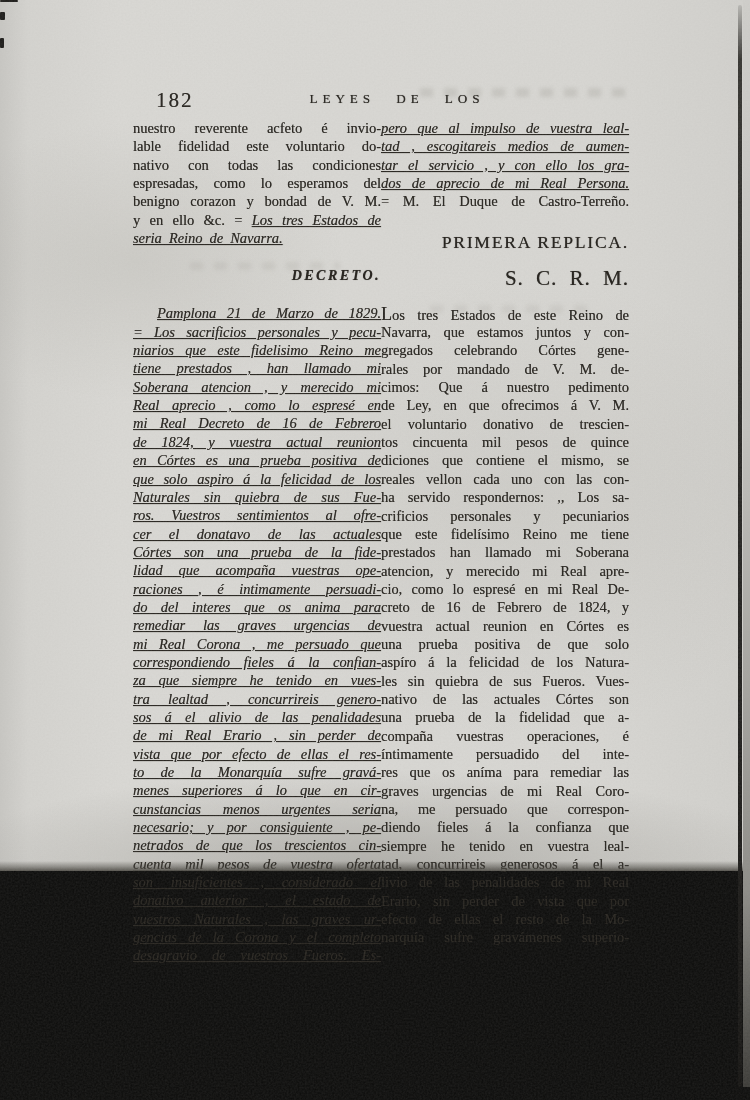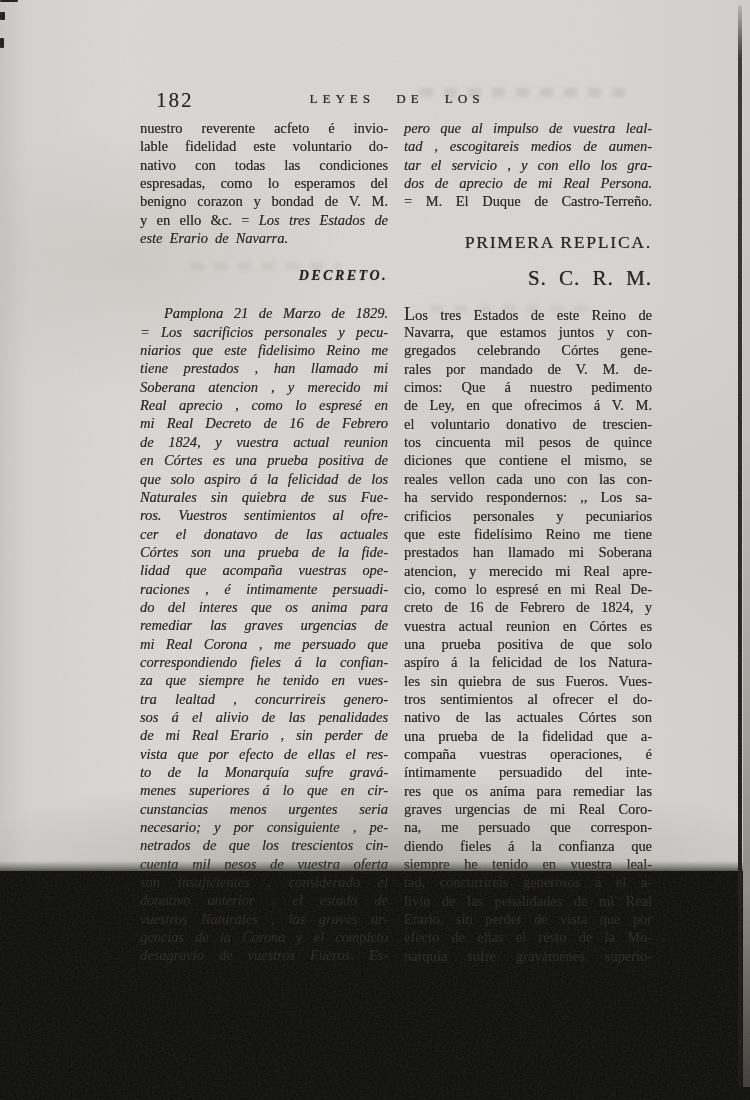--- a/index.html
+++ b/index.html
@@ -23,29 +23,29 @@
   .ghost{position:absolute;filter:blur(2.2px);opacity:.30;
     background:repeating-linear-gradient(90deg,rgba(118,115,106,.55) 0 13px,rgba(118,115,106,0) 13px 24px);}
   .grain{position:absolute;left:0;top:0;pointer-events:none;}
 
   .text-area{position:absolute;left:128px;top:0;width:512px;}
   .pagenum{position:absolute;left:28px;top:88px;font-size:21px;color:#26231e;
     letter-spacing:2px;text-shadow:.2px .2px .6px rgba(30,28,24,.6);}
   .runtitle{position:absolute;left:12px;right:0;top:91px;text-align:center;font-size:13px;
     color:#26231e;letter-spacing:5px;word-spacing:13px;padding-left:14px;
     text-shadow:.2px .2px .7px rgba(30,28,24,.7);}
-  .columns{position:absolute;left:12px;top:119px;width:512px;display:flex;gap:16px;}
+  .columns{position:absolute;left:5px;top:119px;width:512px;display:flex;gap:0;}
   .col{width:248px;}
   .para{color:#26231e;}
   .line{font-size:14.4px;line-height:18.35px;height:18.35px;
     text-align:justify;text-align-last:justify;
     text-shadow:.2px .2px .55px rgba(32,30,26,.62);}
   .line.end{text-align-last:left;word-spacing:3.5px;}
   .line.indent{text-indent:24px;}
-  .it{font-style:italic;}
+  .it{font-style:italic;text-decoration:underline;}
   .ro{font-style:normal;}
   .cap{font-style:normal;font-size:18px;}
   .heading{text-align:right;color:#211e19;text-shadow:.2px .2px .7px rgba(28,26,22,.7);}
   .heading.decreto{font-style:italic;font-weight:700;font-size:14px;letter-spacing:2.5px;
     margin-top:17px;line-height:24px;}
   .heading.replica{font-size:17.5px;letter-spacing:1.8px;margin-top:20px;line-height:22px;}
   .heading.scrm{font-size:21px;letter-spacing:1px;word-spacing:6px;margin-top:14px;line-height:22px;}
   .para.after-h{margin-top:16px;}
 </style>
 </head>
@@ -64,21 +64,21 @@
 
       <div class="columns">
         <div class="col">
             <div class="para">
               <div class="line"><span class="ro">nuestro reverente acfeto é invio-</span></div>
               <div class="line"><span class="ro">lable fidelidad este voluntario do-</span></div>
               <div class="line"><span class="ro">nativo con todas las condiciones</span></div>
               <div class="line"><span class="ro">espresadas, como lo esperamos del</span></div>
               <div class="line"><span class="ro">benigno corazon y bondad de V. M.</span></div>
               <div class="line"><span class="ro">y en ello &amp;c. = </span><span class="it">Los tres Estados de</span></div>
-              <div class="line end"><span class="it">este Erario de Navarra.</span></div>
+              <div class="line end"><span class="it">seria Reino de Navarra.</span></div>
             </div>
             <div class="heading decreto">DECRETO.</div>
             <div class="para after-h">
               <div class="line indent"><span class="it">Pamplona 21 de Marzo de 1829.</span></div>
               <div class="line"><span class="it">= Los sacrificios personales y pecu-</span></div>
               <div class="line"><span class="it">niarios que este fidelisimo Reino me</span></div>
               <div class="line"><span class="it">tiene prestados , han llamado mi</span></div>
               <div class="line"><span class="it">Soberana atencion , y merecido mi</span></div>
               <div class="line"><span class="it">Real aprecio , como lo espresé en</span></div>
               <div class="line"><span class="it">mi Real Decreto de 16 de Febrero</span></div>
@@ -138,21 +138,20 @@
               <div class="line"><span class="ro">crificios personales y pecuniarios</span></div>
               <div class="line"><span class="ro">que este fidelísimo Reino me tiene</span></div>
               <div class="line"><span class="ro">prestados han llamado mi Soberana</span></div>
               <div class="line"><span class="ro">atencion, y merecido mi Real apre-</span></div>
               <div class="line"><span class="ro">cio, como lo espresé en mi Real De-</span></div>
               <div class="line"><span class="ro">creto de 16 de Febrero de 1824, y</span></div>
               <div class="line"><span class="ro">vuestra actual reunion en Córtes es</span></div>
               <div class="line"><span class="ro">una prueba positiva de que solo</span></div>
               <div class="line"><span class="ro">aspíro á la felicidad de los Natura-</span></div>
               <div class="line"><span class="ro">les sin quiebra de sus Fueros. Vues-</span></div>
-              <div class="line"><span class="ro">tros sentimientos al ofrecer el do-</span></div>
               <div class="line"><span class="ro">nativo de las actuales Córtes son</span></div>
               <div class="line"><span class="ro">una prueba de la fidelidad que a-</span></div>
               <div class="line"><span class="ro">compaña vuestras operaciones, é</span></div>
               <div class="line"><span class="ro">íntimamente persuadido del inte-</span></div>
               <div class="line"><span class="ro">res que os aníma para remediar las</span></div>
               <div class="line"><span class="ro">graves urgencias de mi Real Coro-</span></div>
               <div class="line"><span class="ro">na, me persuado que correspon-</span></div>
               <div class="line"><span class="ro">diendo fieles á la confianza que</span></div>
               <div class="line"><span class="ro">siempre he tenido en vuestra leal-</span></div>
               <div class="line"><span class="ro">tad, concurrireis generosos á el a-</span></div>

